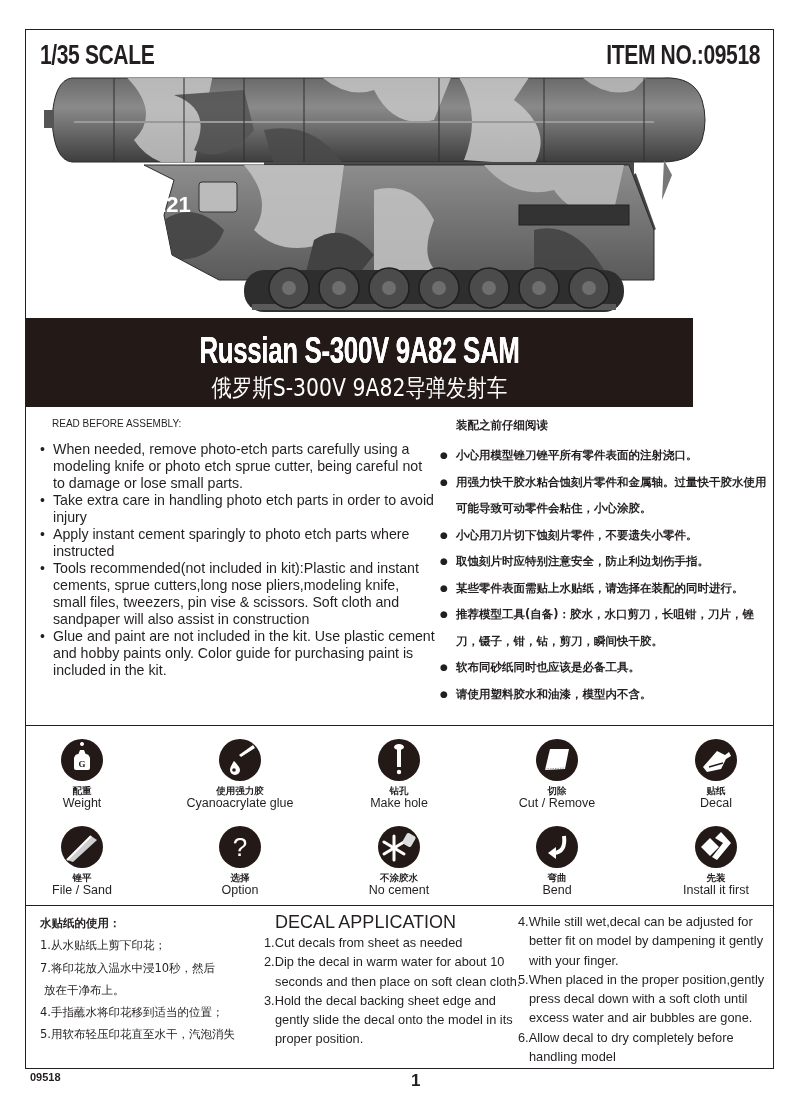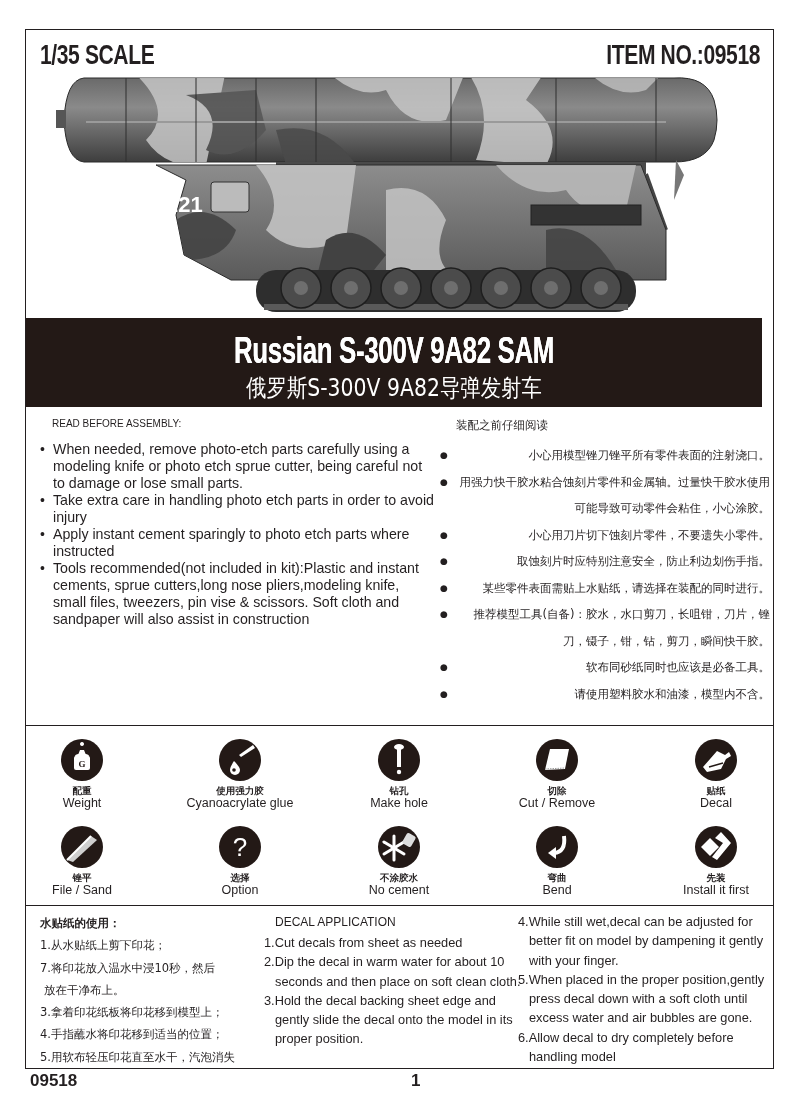--- a/index.html
+++ b/index.html
@@ -8,52 +8,52 @@
 
   .frame { position: absolute; left: 25px; top: 29px; width: 749px; height: 1040px; border: 1.5px solid #231f20; }
 
   .scale-label, .item-label {
     position: absolute; top: 40px; font-family: "Liberation Sans", sans-serif; font-weight: bold;
     font-size: 27px; letter-spacing: -0.5px; transform: scaleX(0.78); color: #231f20;
   }
   .scale-label { left: 40px; transform-origin: left center; }
   .item-label { right: 40px; transform-origin: right center; }
 
-  .hero { position: absolute; left: 26px; top: 70px; width: 747px; height: 248px; }
-
-  .title-band { position: absolute; left: 26px; top: 318px; width: 736px; height: 89px; background: #231916; color: #fff; text-align: center; }
+  .hero { position: absolute; left: 14px; top: 70px; width: 747px; height: 248px; }
+
+  .title-band { position: absolute; left: 26px; top: 318px; width: 667px; height: 89px; background: #231916; color: #fff; text-align: center; }
   .title-en { position: absolute; left: 0; right: 0; top: 12px; font-weight: bold; font-size: 36px; letter-spacing: -0.5px; transform: scaleX(0.72); transform-origin: center; text-shadow: 0 0 0 #fff; }
   .title-zh { position: absolute; left: 0; right: 0; top: 54px; font-size: 24px; font-family: "DejaVu Sans", sans-serif; transform: scaleX(0.85); }
 
   .sep { position: absolute; left: 26px; width: 747px; height: 0; border-top: 1.5px solid #231f20; }
 
   .read-title { position: absolute; left: 52px; top: 418px; font-size: 10px; }
   .en-list { position: absolute; left: 40px; top: 441px; width: 395px; font-size: 14.2px; line-height: 17px; list-style: none; }
   .en-list li { position: relative; padding-left: 13px; }
   .en-list li::before { content: "\2022"; position: absolute; left: 0; top: 0; font-size: 14px; }
 
-  .zh-title { position: absolute; left: 456px; top: 418px; font-size: 11.5px; font-family: "DejaVu Sans", sans-serif; font-weight: normal; }
-  .zh-list { position: absolute; left: 440px; top: 442px; width: 330px; font-size: 11.5px; line-height: 26.5px; list-style: none; font-family: "DejaVu Sans", sans-serif; font-weight: normal; text-align: right; }
+  .zh-title { position: absolute; left: 456px; top: 418px; font-size: 11.5px; font-family: "DejaVu Sans", sans-serif; font-weight: bold; }
+  .zh-list { position: absolute; left: 440px; top: 442px; width: 330px; font-size: 11.5px; line-height: 26.5px; list-style: none; font-family: "DejaVu Sans", sans-serif; font-weight: bold; }
   .zh-list li { position: relative; padding-left: 16px; }
   .zh-list li::before { content: "\25CF"; position: absolute; left: 0; top: 0; font-size: 9px; }
 
   .icon-cell { position: absolute; width: 150px; text-align: center; }
   .icon-circle { width: 42px; height: 42px; border-radius: 50%; background: #231916; margin: 0 auto; position: relative; overflow: hidden; }
   .icon-circle svg { position: absolute; left: 0; top: 0; }
   .icon-zh { font-size: 9.5px; margin-top: 4px; font-family: "DejaVu Sans", sans-serif; font-weight: bold; line-height: 11px; }
   .icon-en { font-size: 12.5px; line-height: 14px; }
 
   .decal-zh { position: absolute; left: 40px; top: 912px; width: 220px; font-size: 11.5px; font-family: "DejaVu Sans", sans-serif; line-height: 22.3px; }
   .decal-zh .h { font-weight: bold; }
   .decal-en { position: absolute; left: 264px; top: 912px; width: 260px; font-size: 12.8px; line-height: 19.3px; }
-  .decal-en .h { font-size: 12px; margin-left: 11px; margin-bottom: 1px; line-height: 20px; }
+  .decal-en .h { font-size: 18px; margin-left: 11px; margin-bottom: 1px; line-height: 20px; }
   .decal-en2 { position: absolute; left: 518px; top: 912px; width: 255px; font-size: 12.8px; line-height: 19.3px; }
   .step { padding-left: 11px; text-indent: -11px; }
 
-  .footer-code { position: absolute; left: 30px; top: 1071px; font-size: 17px; font-weight: bold; }
+  .footer-code { position: absolute; left: 30px; top: 1071px; font-size: 11px; font-weight: bold; }
   .page-num { position: absolute; left: 411px; top: 1071px; font-size: 17px; font-weight: bold; }
 </style>
 </head>
 <body>
 
 <div class="frame"></div>
 
 <div class="scale-label">1/35 SCALE</div>
 <div class="item-label">ITEM NO.:09518</div>
 
@@ -143,20 +143,21 @@
   <div class="title-en">Russian S-300V 9A82 SAM</div>
   <div class="title-zh">俄罗斯S-300V 9A82导弹发射车</div>
 </div>
 
 <div class="read-title">READ BEFORE ASSEMBLY:</div>
 <ul class="en-list">
   <li>When needed, remove photo-etch parts carefully using a modeling knife or photo etch sprue cutter, being careful not to damage or lose small parts.</li>
   <li>Take extra care in handling photo etch parts in order to avoid injury</li>
   <li>Apply instant cement sparingly to photo etch parts where instructed</li>
   <li>Tools recommended(not included in kit):Plastic and instant  cements, sprue cutters,long nose pliers,modeling knife, small files, tweezers, pin vise &amp; scissors. Soft cloth and sandpaper will also assist in construction</li>
+  <li>Glue and paint are not included in the kit. Use plastic cement and hobby paints only. Color guide for purchasing paint is included in the kit.</li>
 </ul>
 
 <div class="zh-title">装配之前仔细阅读</div>
 <ul class="zh-list">
   <li>小心用模型锉刀锉平所有零件表面的注射浇口。</li>
   <li>用强力快干胶水粘合蚀刻片零件和金属轴。过量快干胶水使用可能导致可动零件会粘住，小心涂胶。</li>
   <li>小心用刀片切下蚀刻片零件，不要遗失小零件。</li>
   <li>取蚀刻片时应特别注意安全，防止利边划伤手指。</li>
   <li>某些零件表面需贴上水贴纸，请选择在装配的同时进行。</li>
   <li>推荐模型工具(自备)：胶水，水口剪刀，长咀钳，刀片，锉刀，镊子，钳，钻，剪刀，瞬间快干胶。</li>
@@ -275,21 +276,20 @@
   <div class="icon-en">Install it first</div>
 </div>
 
 <div class="sep" style="top:905px"></div>
 
 <div class="decal-zh">
   <div class="h">水贴纸的使用：</div>
   <div>1.从水贴纸上剪下印花；</div>
   <div>7.将印花放入温水中浸10秒，然后</div>
   <div style="padding-left:4px"> 放在干净布上。</div>
-  <div>3.拿着印花纸板将印花移到模型上；</div>
   <div>4.手指蘸水将印花移到适当的位置；</div>
   <div>5.用软布轻压印花直至水干，汽泡消失</div>
 </div>
 
 <div class="decal-en">
   <div class="h">DECAL APPLICATION</div>
   <div class="step">1.Cut decals from sheet as needed</div>
   <div class="step">2.Dip the decal in warm water for about 10 seconds and then place on soft clean cloth.</div>
   <div class="step">3.Hold the decal backing sheet edge and gently slide the decal onto the model in its proper position.</div>
 </div>

